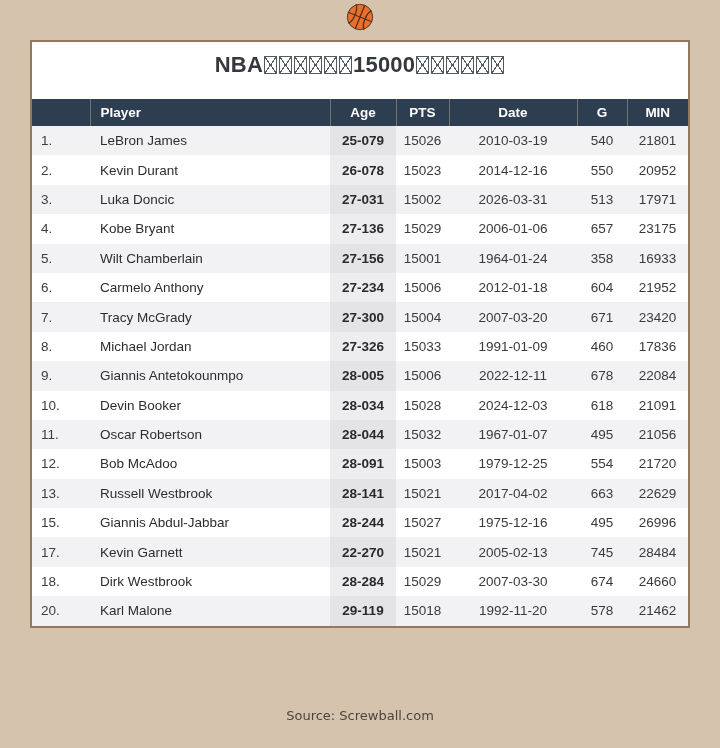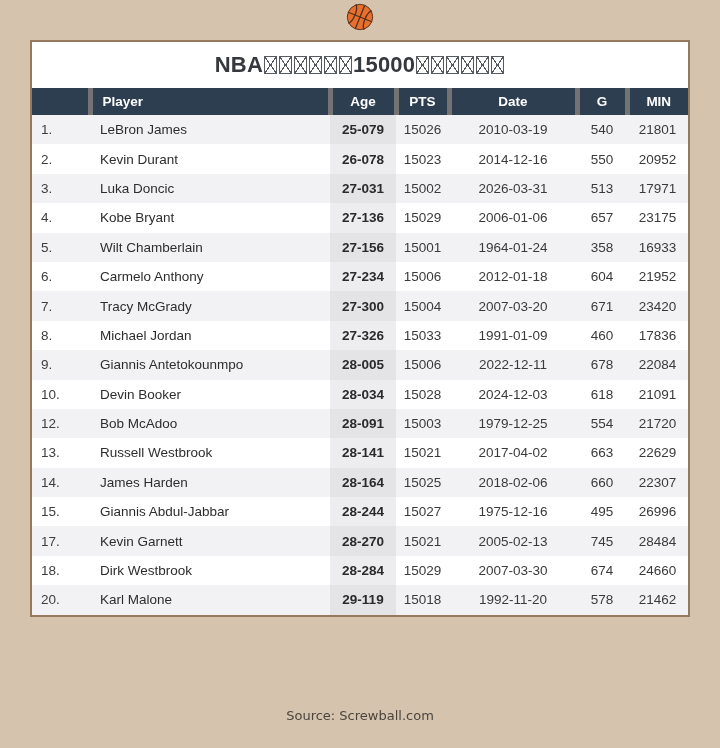--- a/index.html
+++ b/index.html
@@ -8,36 +8,36 @@
     background:#d6c3ae;
     font-family:"Liberation Sans",sans-serif;
     position:relative;overflow:hidden;
   }
   .ball{position:absolute;top:3px;left:346px;width:28px;height:28px;}
   .card{
     position:absolute;top:40px;left:30px;width:656px;
     background:#ffffff;border:2px solid #94795c;
   }
   .card-title{
-    height:46px;line-height:46px;text-align:center;
+    height:57px;line-height:46px;text-align:center;
     font-size:22px;font-weight:600;color:#35383d;letter-spacing:.2px;
     white-space:nowrap;
   }
   
   .tofu{
     display:inline-block;width:13px;height:18px;margin:0 1px;
     border:1.6px solid #555a60;vertical-align:-2px;box-sizing:border-box;
     background-image:
       linear-gradient(to top right, transparent 47%, #555a60 47%, #555a60 53%, transparent 53%),
       linear-gradient(to bottom right, transparent 47%, #555a60 47%, #555a60 53%, transparent 53%);
   }
   table{width:100%;border-collapse:collapse;table-layout:fixed;font-size:13.5px;color:#3a3a3a;}
   thead th{
     background:#2d3e50;color:#ffffff;height:27px;
-    font-size:13.5px;font-weight:700;border-left:5px solid #737373;
+    font-size:13.5px;font-weight:700;border-left:1px solid #737373;
     text-align:center;padding:0;
   }
   thead th:first-child{border-left:none;}
   thead th.col-player{text-align:left;padding-left:10px;}
   tbody td{height:29.4px;padding:0;overflow:hidden;white-space:nowrap;}
   tbody tr:nth-child(odd) td{background:#f2f2f4;}
   tbody tr:nth-child(odd) td.col-age{background:#e4e4e7;}
   tbody tr:nth-child(even) td{background:#ffffff;}
   tbody tr:nth-child(even) td.col-age{background:#ededf0;}
   td.col-rank{text-align:left;padding-left:9px;color:#3d3d3d;}
@@ -172,59 +172,59 @@
         <tr>
           <td class="col-rank">10.</td>
           <td class="col-player">Devin Booker</td>
           <td class="col-age">28-034</td>
           <td class="col-pts">15028</td>
           <td class="col-date">2024-12-03</td>
           <td class="col-g">618</td>
           <td class="col-min">21091</td>
         </tr>
         <tr>
+          <td class="col-rank">11.</td>
+          <td class="col-player">Oscar Robertson</td>
+          <td class="col-age">28-044</td>
+          <td class="col-pts">15032</td>
+          <td class="col-date">1967-01-07</td>
+          <td class="col-g">495</td>
+          <td class="col-min">21056</td>
+        </tr>
+        <tr>
           <td class="col-rank">12.</td>
           <td class="col-player">Bob McAdoo</td>
           <td class="col-age">28-091</td>
           <td class="col-pts">15003</td>
           <td class="col-date">1979-12-25</td>
           <td class="col-g">554</td>
           <td class="col-min">21720</td>
         </tr>
         <tr>
           <td class="col-rank">13.</td>
           <td class="col-player">Russell Westbrook</td>
           <td class="col-age">28-141</td>
           <td class="col-pts">15021</td>
           <td class="col-date">2017-04-02</td>
           <td class="col-g">663</td>
           <td class="col-min">22629</td>
         </tr>
         <tr>
-          <td class="col-rank">14.</td>
-          <td class="col-player">James Harden</td>
-          <td class="col-age">28-164</td>
-          <td class="col-pts">15025</td>
-          <td class="col-date">2018-02-06</td>
-          <td class="col-g">660</td>
-          <td class="col-min">22307</td>
-        </tr>
-        <tr>
           <td class="col-rank">15.</td>
           <td class="col-player">Giannis Abdul-Jabbar</td>
           <td class="col-age">28-244</td>
           <td class="col-pts">15027</td>
           <td class="col-date">1975-12-16</td>
           <td class="col-g">495</td>
           <td class="col-min">26996</td>
         </tr>
         <tr>
           <td class="col-rank">17.</td>
           <td class="col-player">Kevin Garnett</td>
-          <td class="col-age">28-270</td>
+          <td class="col-age">22-270</td>
           <td class="col-pts">15021</td>
           <td class="col-date">2005-02-13</td>
           <td class="col-g">745</td>
           <td class="col-min">28484</td>
         </tr>
         <tr>
           <td class="col-rank">18.</td>
           <td class="col-player">Dirk Westbrook</td>
           <td class="col-age">28-284</td>
           <td class="col-pts">15029</td>

